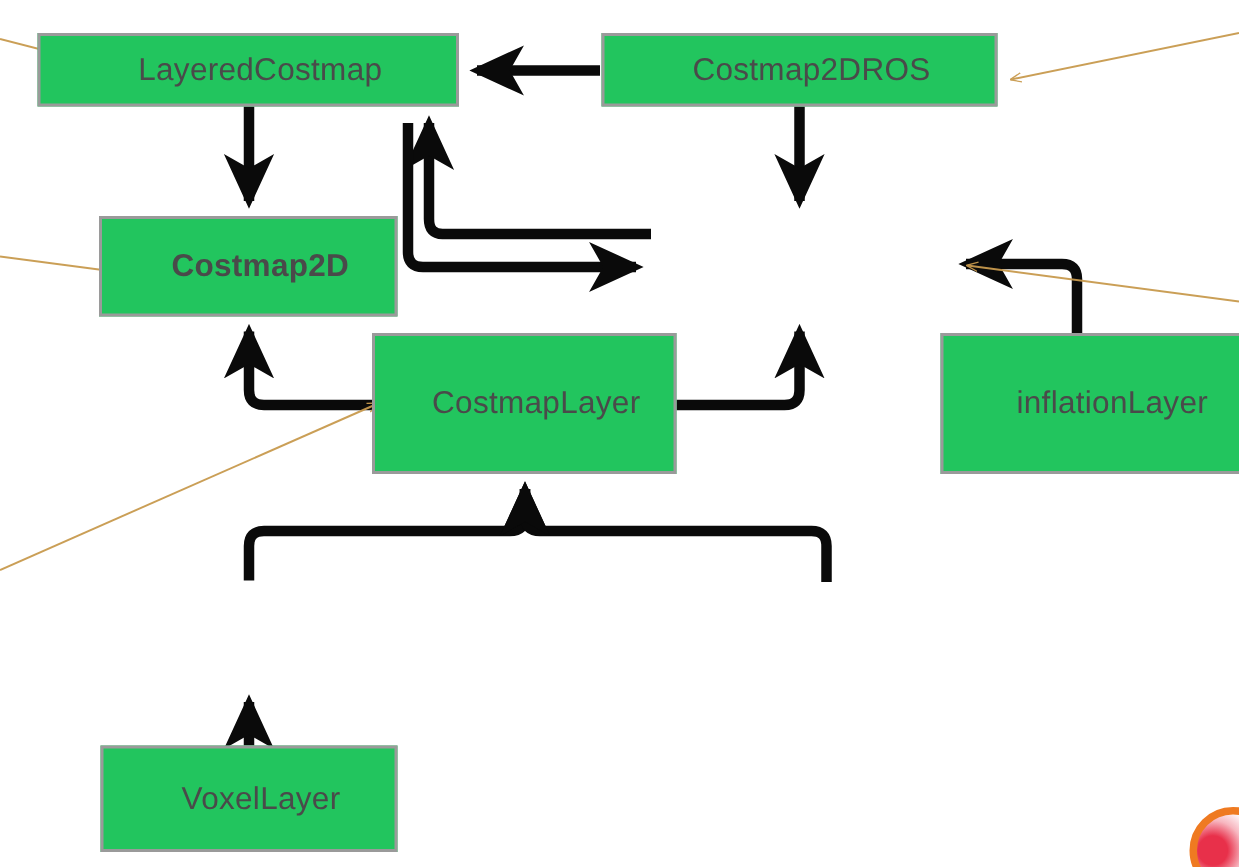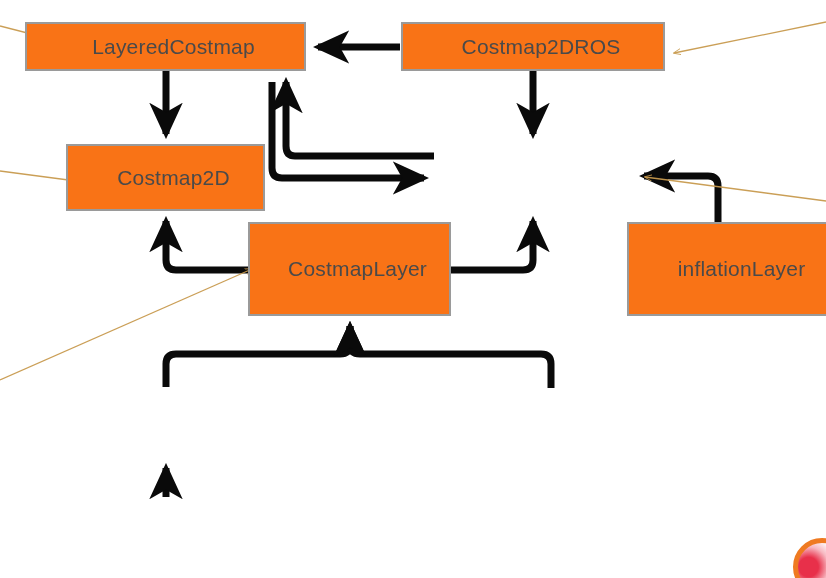--- a/index.html
+++ b/index.html
@@ -20,21 +20,21 @@
   #diagram-svg {
     position: absolute;
     left: 0;
     top: 0;
     width: 826px;
     height: 578px;
   }
   .node-box {
     position: absolute;
     box-sizing: border-box;
-    background: #f97316;
+    background: #22c55e;
     border: 2px solid #9a9a9a;
     display: flex;
     align-items: center;
     justify-content: center;
     z-index: 3;
     padding-left: 16px;
   }
   .node-label {
     font-family: "Liberation Sans", sans-serif;
     font-size: 21px;
@@ -100,33 +100,36 @@
   </svg>
 
   <div class="node-box" style="left:25px; top:22px; width:281px; height:49px;">
     <span class="node-label">LayeredCostmap</span>
   </div>
 
   <div class="node-box" style="left:401px; top:22px; width:264px; height:49px;">
     <span class="node-label">Costmap2DROS</span>
   </div>
 
-  <div class="node-box" style="left:66px; top:144px; width:199px; height:67px;">
+  <div class="node-box" style="left:66px; top:144px; width:199px; height:67px;font-weight:bold;">
     <span class="node-label">Costmap2D</span>
   </div>
 
 
   <div class="node-box" style="left:248px; top:222px; width:203px; height:94px;">
     <span class="node-label">CostmapLayer</span>
   </div>
 
   <div class="node-box" style="left:627px; top:222px; width:213px; height:94px;">
     <span class="node-label">inflationLayer</span>
   </div>
 
 
 
+  <div class="node-box" style="left:67px; top:497px; width:198px; height:71px;">
+    <span class="node-label">VoxelLayer</span>
+  </div>
 
   <div class="cursor-ring" style="left:793px; top:538px; width:58px; height:58px;
               border:5px solid #ef7a21;
               background: radial-gradient(circle at 22% 50%, #e8304a 0%, #e8304a 22%, rgba(232,48,74,0.35) 45%, rgba(255,255,255,0) 68%);"></div>
 
 </div>
 
 </body></html>

